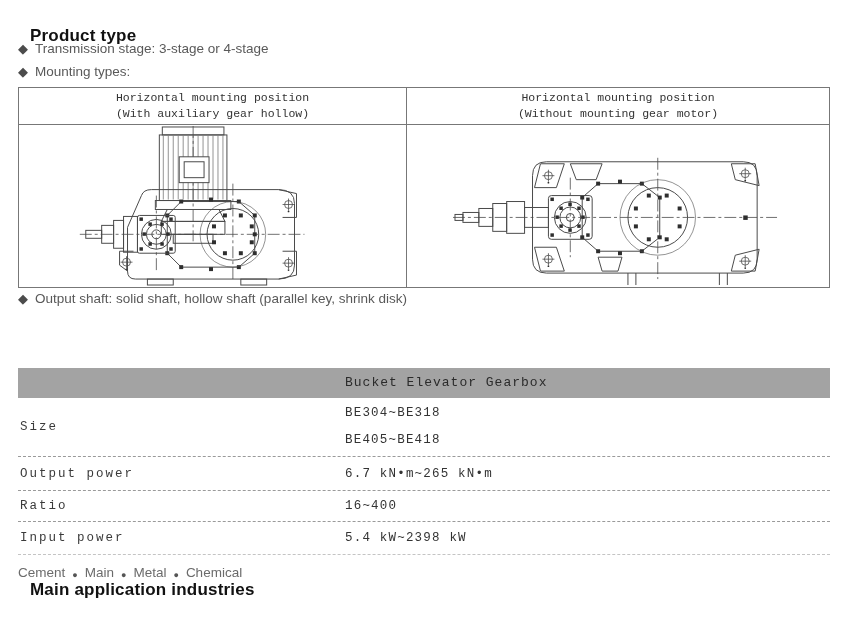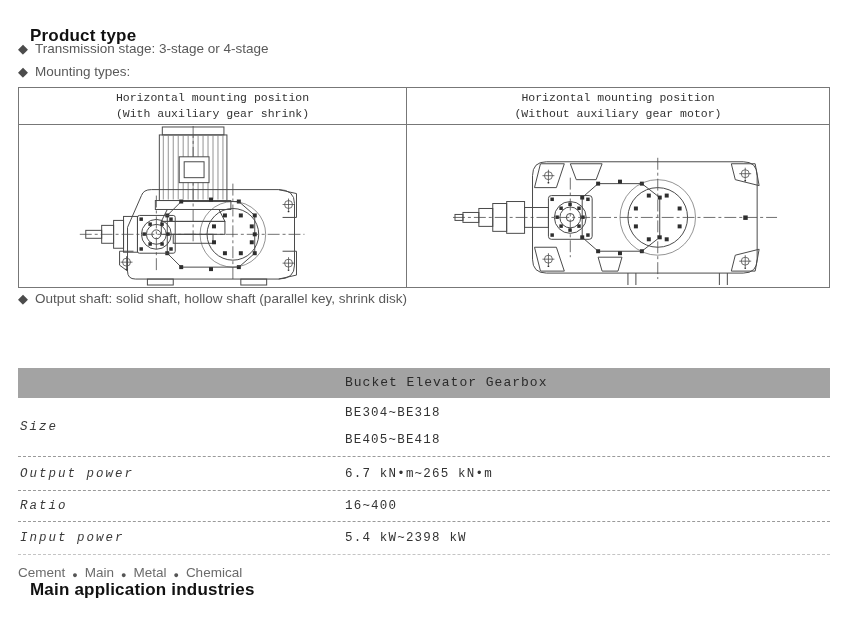--- a/index.html
+++ b/index.html
@@ -52,21 +52,20 @@
   .tech-rows{
     position:absolute;left:18px;top:398px;width:812px;
     border-bottom:1px dashed #c4c4c4;
   }
   .tech-row{display:flex;align-items:center;}
   .tech-row + .tech-row{border-top:1px dashed #9a9a9a;}
   .tech-label{
     width:327px;padding-left:2px;box-sizing:border-box;
     font-family:"Liberation Mono", monospace;font-size:12.5px;color:#3a3a3a;
     letter-spacing:2px;
-    font-style:italic;
   }
   .tech-value{
     font-family:"Liberation Mono", monospace;font-size:12.5px;color:#333333;
     letter-spacing:1.2px;
   }
   .row-size{height:58px;}
   .row-size .tech-value div{line-height:27px;}
   .row-torque{height:33px;}
   .row-ratio{height:30px;}
   .row-power{height:32px;align-items:center;}
@@ -100,21 +99,21 @@
   <div class="bullet-line" style="top:64px;">
     <span class="diamond">◆</span>
     <span>Mounting types:</span>
   </div>
 
   <div class="mount-table">
 
     <div class="mount-col left">
       <div class="mount-head">
         <span>Horizontal mounting position</span>
-        <span>(With auxiliary gear shrink)</span>
+        <span>(With auxiliary gear hollow)</span>
       </div>
       <div class="mount-body">
 
         <svg width="340" height="164" viewBox="0 0 340 165">
           <defs>
             <g id="tgtL" class="draw" style="stroke-width:0.8;">
               <circle r="4"></circle>
                 <path d="M-6 0H6M0 -6V6"></path>
               <circle cx="0" cy="7" r="0.9" class="bolt"></circle>
             </g>
@@ -195,21 +194,21 @@
 
           <rect class="draw" x="104" y="156" width="26" height="6"></rect>
           <rect class="draw" x="198" y="156" width="26" height="6"></rect>
         </svg>
       </div>
     </div>
 
     <div class="mount-col right">
       <div class="mount-head">
         <span>Horizontal mounting position</span>
-        <span>(Without auxiliary gear motor)</span>
+        <span>(Without mounting gear motor)</span>
       </div>
       <div class="mount-body">
 
         <svg width="340" height="164" viewBox="0 0 340 165">
           <defs>
             <g id="tgtR" class="draw" style="stroke-width:0.8;">
               <circle r="4"></circle>
                 <path d="M-6 0H6M0 -6V6"></path>
               <circle cx="0" cy="7" r="0.9" class="bolt"></circle>
             </g>

